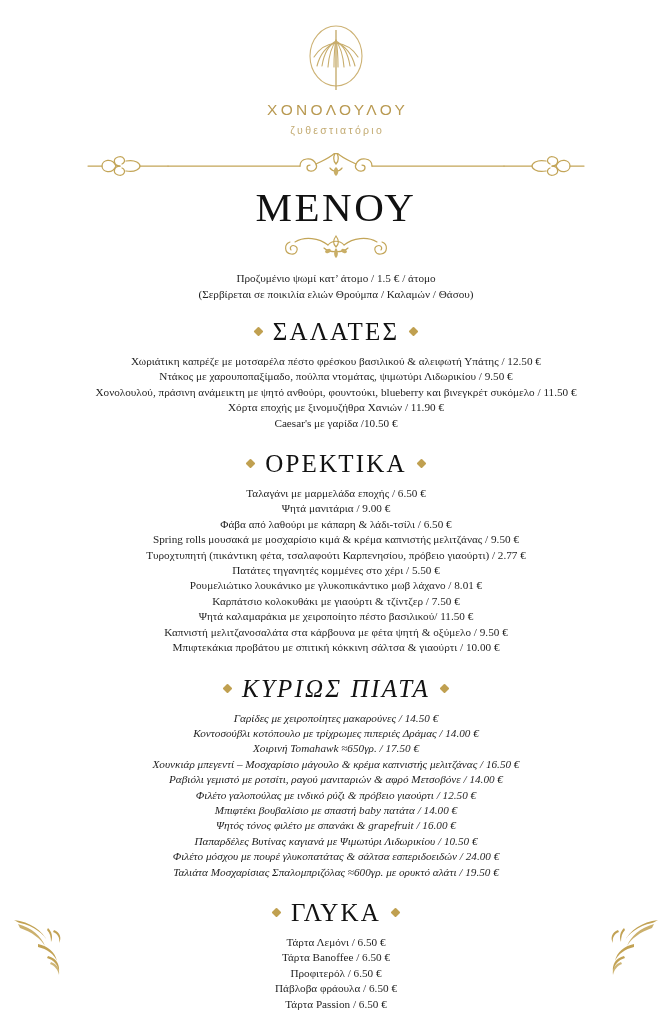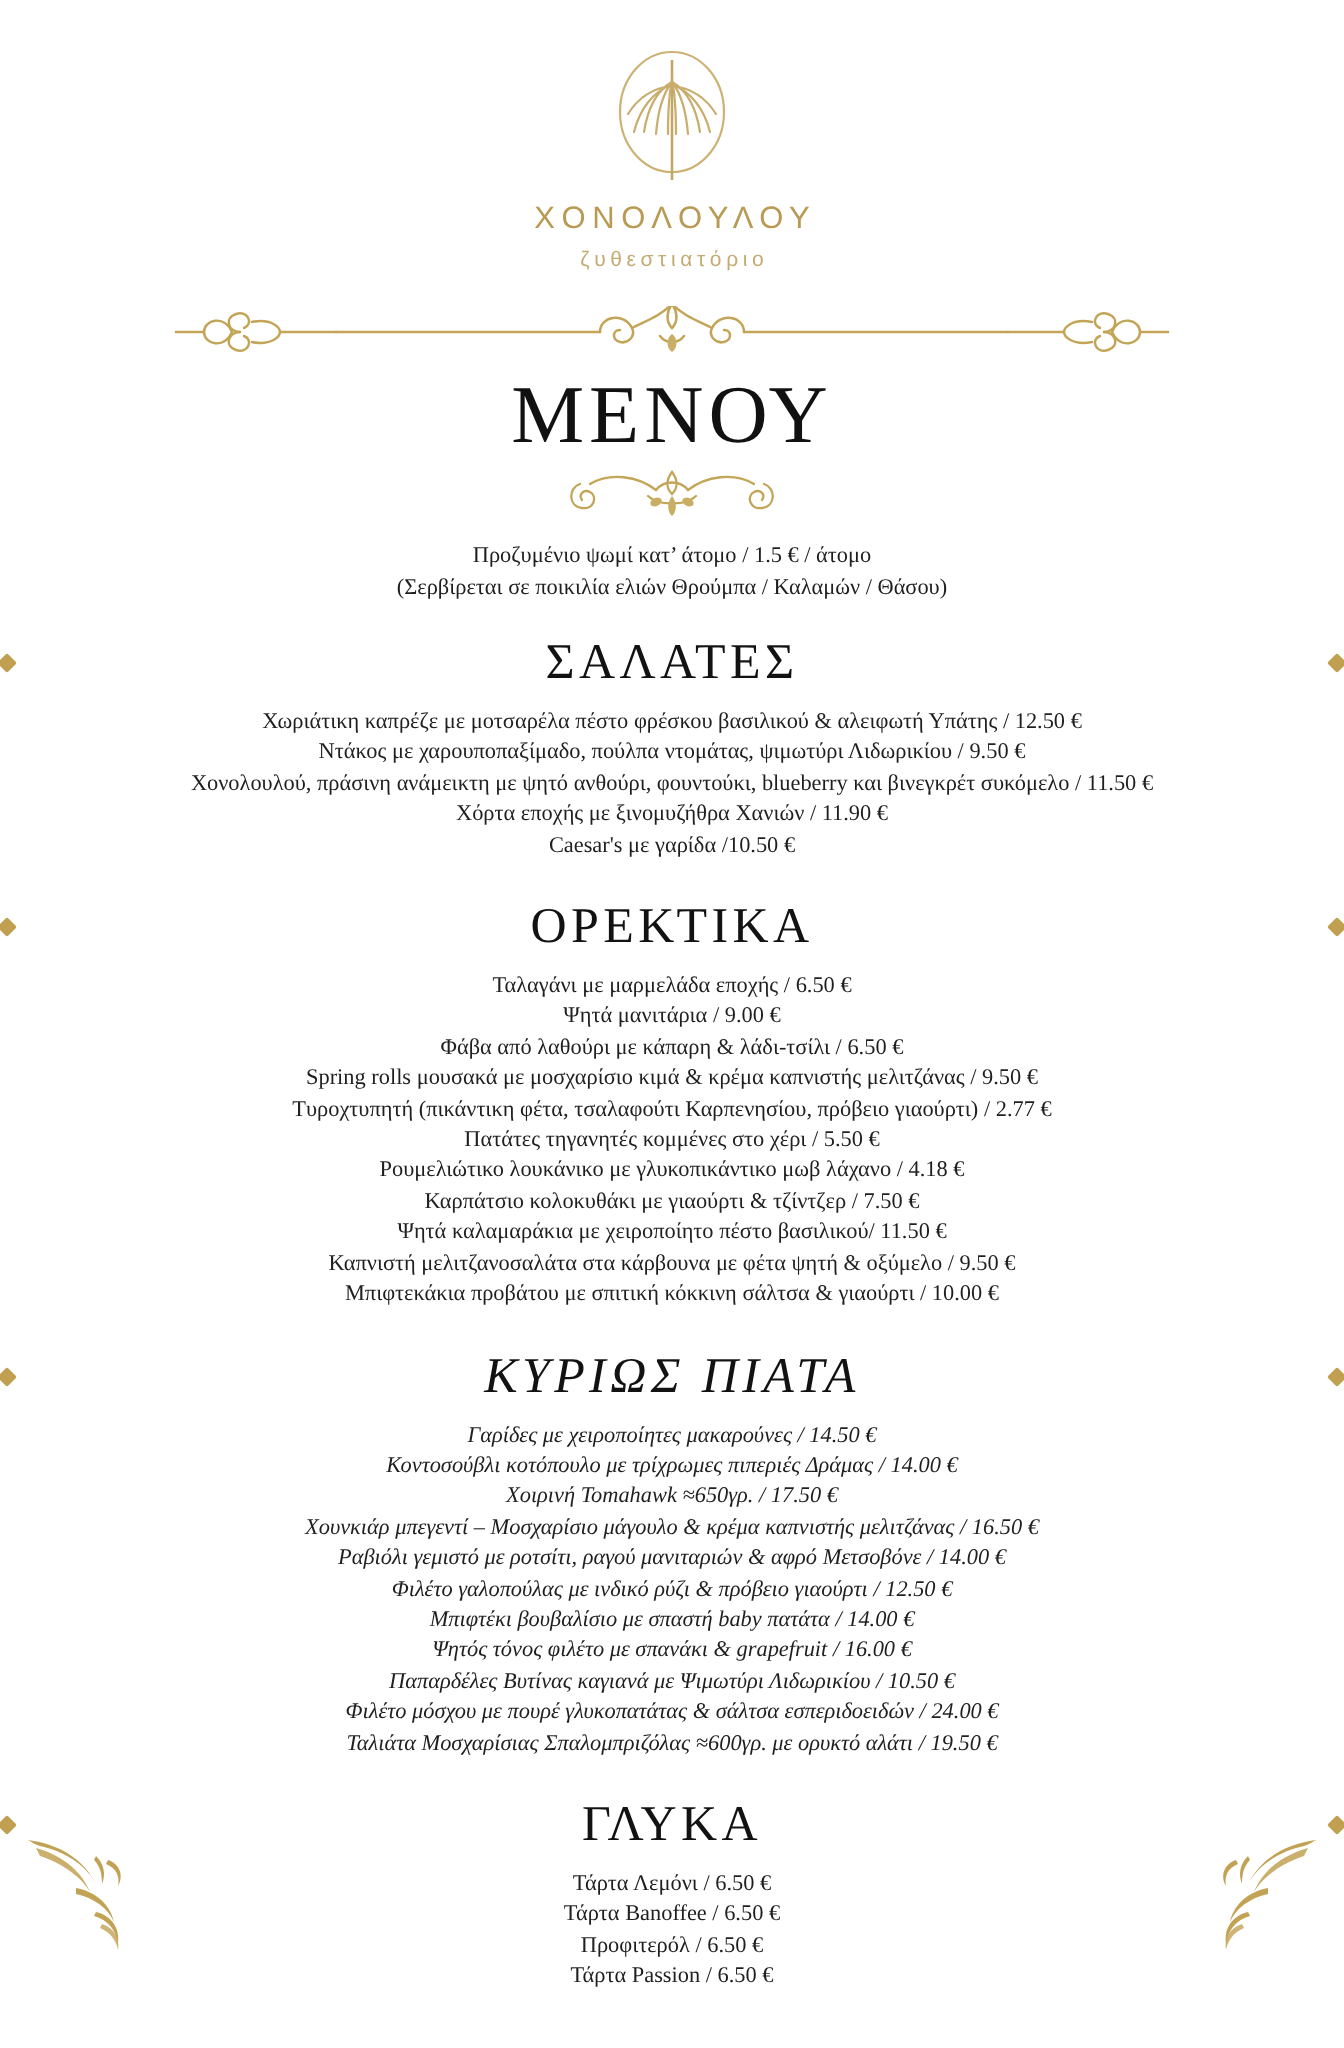--- a/index.html
+++ b/index.html
@@ -90,21 +90,21 @@
     color: #1f1f1f;
   }
 
   
   .section {
     margin-top: 16px;
   }
   .section-head {
     display: flex;
     align-items: center;
-    justify-content: space-between;
+    justify-content: center;
     gap: 11px;
     margin-bottom: 10px;
   }
   .section-title {
     font-size: 25px;
     letter-spacing: 2.2px;
     color: #121212;
     line-height: 1;
     font-weight: 400;
     white-space: nowrap;
@@ -241,21 +241,21 @@
       <span class="section-title">ΟΡΕΚΤΙΚΑ</span>
       <span class="diamond"></span>
     </div>
     <div class="items">
       <div class="item">Ταλαγάνι με μαρμελάδα εποχής / 6.50 €</div>
       <div class="item">Ψητά μανιτάρια / 9.00 €</div>
       <div class="item">Φάβα από λαθούρι με κάπαρη &amp; λάδι-τσίλι / 6.50 €</div>
       <div class="item">Spring rolls μουσακά με μοσχαρίσιο κιμά &amp; κρέμα καπνιστής μελιτζάνας / 9.50 €</div>
       <div class="item">Τυροχτυπητή (πικάντικη φέτα, τσαλαφούτι Καρπενησίου, πρόβειο γιαούρτι) / 2.77 €</div>
       <div class="item">Πατάτες τηγανητές κομμένες στο χέρι / 5.50 €</div>
-      <div class="item">Ρουμελιώτικο λουκάνικο με γλυκοπικάντικο μωβ λάχανο / 4.18 €</div>
+      <div class="item">Ρουμελιώτικο λουκάνικο με γλυκοπικάντικο μωβ λάχανο / 8.01 €</div>
       <div class="item">Καρπάτσιο κολοκυθάκι με γιαούρτι &amp; τζίντζερ / 7.50 €</div>
       <div class="item">Ψητά καλαμαράκια με χειροποίητο πέστο βασιλικού/ 11.50 €</div>
       <div class="item">Καπνιστή μελιτζανοσαλάτα στα κάρβουνα με φέτα ψητή &amp; οξύμελο / 9.50 €</div>
       <div class="item">Μπιφτεκάκια προβάτου με σπιτική κόκκινη σάλτσα &amp; γιαούρτι / 10.00 €</div>
     </div>
   </div>
 
   <div class="section kyrios">
     <div class="section-head">
       <span class="diamond"></span>
@@ -280,20 +280,21 @@
   <div class="section glyka">
     <div class="section-head">
       <span class="diamond"></span>
       <span class="section-title">ΓΛΥΚΑ</span>
       <span class="diamond"></span>
     </div>
     <div class="items">
       <div class="item">Τάρτα Λεμόνι / 6.50 €</div>
       <div class="item">Τάρτα Banoffee / 6.50 €</div>
       <div class="item">Προφιτερόλ / 6.50 €</div>
+      <div class="item">Πάβλοβα φράουλα / 6.50 €</div>
       <div class="item">Τάρτα Passion / 6.50 €</div>
 
     </div>
   </div>
 
   <svg class="corner left" viewBox="0 0 86 62">
     <g fill="#c2a254">
       <path d="M6 4 C22 6, 34 14, 40 26 C36 18, 26 10, 12 7 C10 6.5, 8 5, 6 4 Z"></path>
       <path d="M10 8 C24 12, 33 20, 37 30 C33 23, 24 16, 12 12 Z" opacity="0.85"></path>
       <path d="M40 12 C44 16, 45 21, 43 26 C43 21, 42 17, 39 14 Z"></path>

